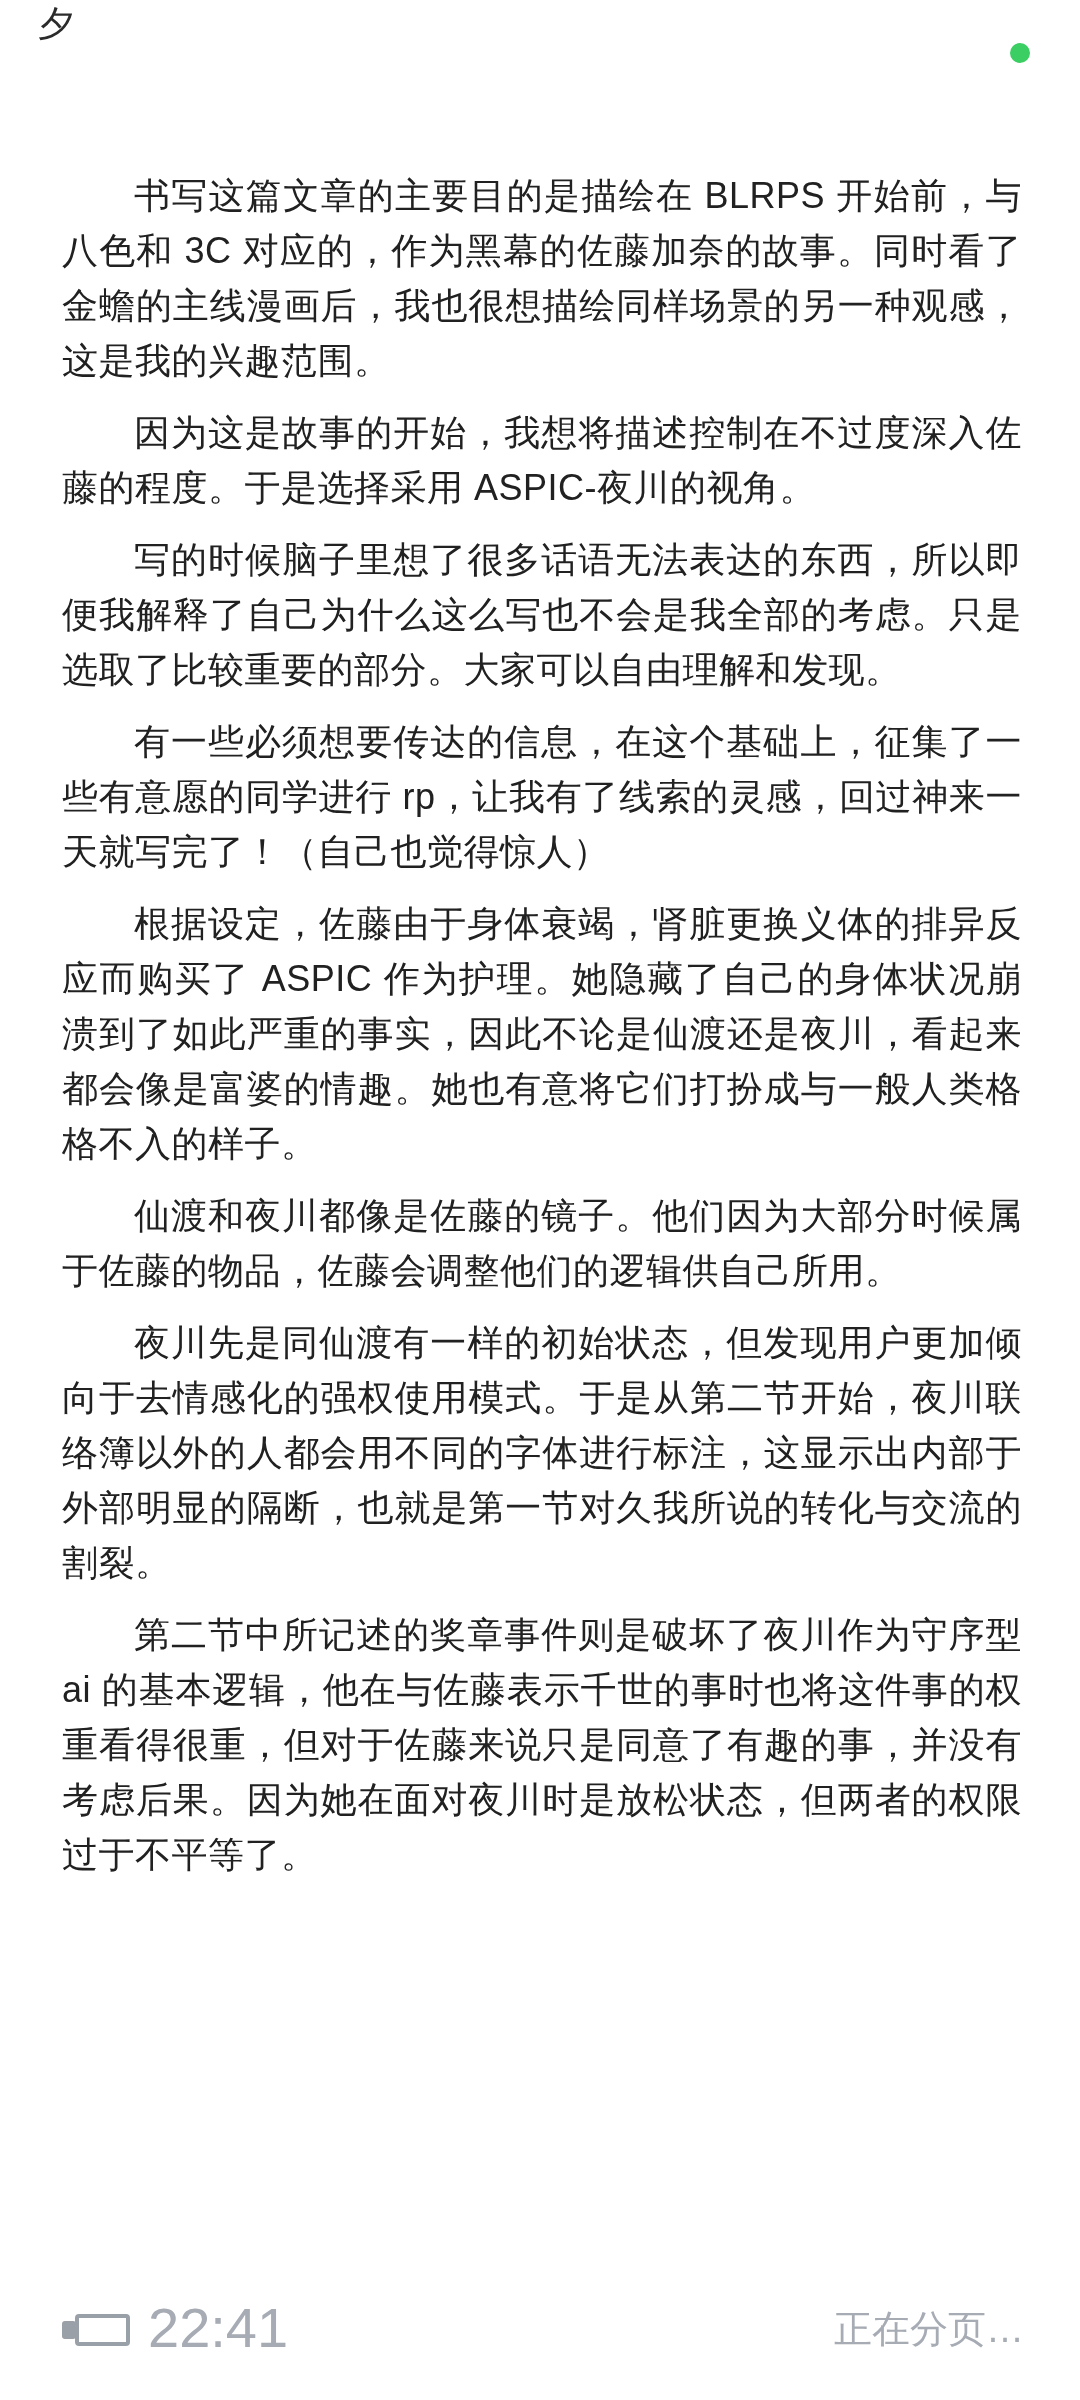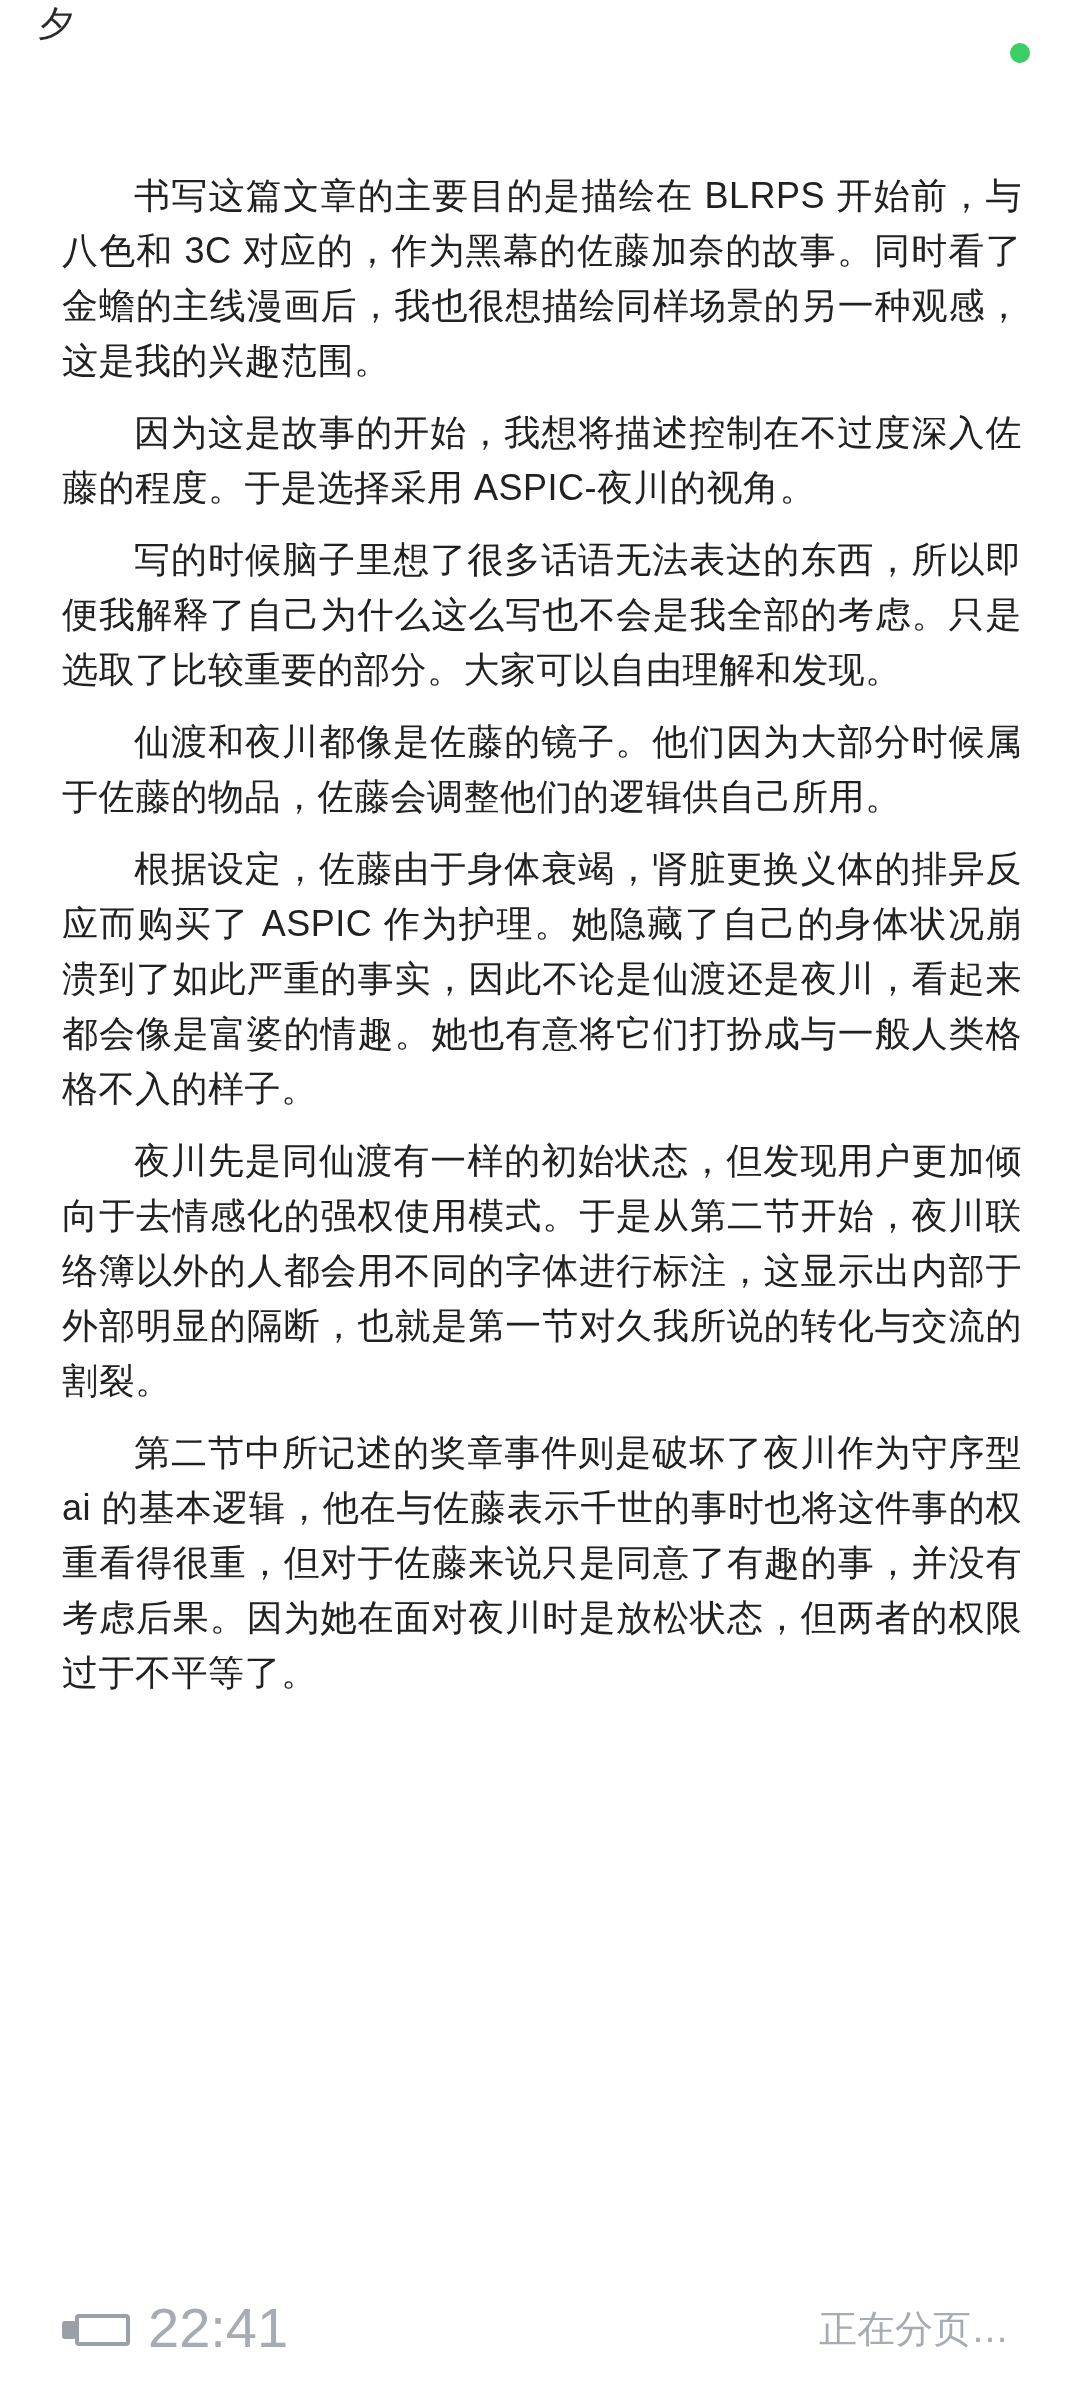--- a/index.html
+++ b/index.html
@@ -49,37 +49,38 @@
     width:47px;height:24px;
     border:4px solid #9aa0a8;border-radius:4px;
     background:#ffffff;
   }
   .clock{
     position:absolute;left:86px;top:6px;
     font-size:56px;line-height:44px;
     color:#a6abb4;
   }
   .paging-status{
-    position:absolute;right:15px;top:8px;
+    position:absolute;right:0px;top:8px;
     font-size:38px;line-height:42px;
     color:#a6abb4;
   }
 </style>
 </head>
 <body>
 
 <span class="notif-glyph">夕</span>
 <span class="green-dot"></span>
 
 <div class="content">
   <p>书写这篇文章的主要目的是描绘在 BLRPS 开始前，与八色和 3C 对应的，作为黑幕的佐藤加奈的故事。同时看了金蟾的主线漫画后，我也很想描绘同样场景的另一种观感，这是我的兴趣范围。</p>
   <p>因为这是故事的开始，我想将描述控制在不过度深入佐藤的程度。于是选择采用 ASPIC-夜川的视角。</p>
   <p>写的时候脑子里想了很多话语无法表达的东西，所以即便我解释了自己为什么这么写也不会是我全部的考虑。只是选取了比较重要的部分。大家可以自由理解和发现。</p>
+  <p>有一些必须想要传达的信息，在这个基础上，征集了一些有意愿的同学进行 rp，让我有了线索的灵感，回过神来一天就写完了！（自己也觉得惊人）</p>
+  <p>根据设定，佐藤由于身体衰竭，肾脏更换义体的排异反应而购买了 ASPIC 作为护理。她隐藏了自己的身体状况崩溃到了如此严重的事实，因此不论是仙渡还是夜川，看起来都会像是富婆的情趣。她也有意将它们打扮成与一般人类格格不入的样子。</p>
   <p>仙渡和夜川都像是佐藤的镜子。他们因为大部分时候属于佐藤的物品，佐藤会调整他们的逻辑供自己所用。</p>
-  <p>根据设定，佐藤由于身体衰竭，肾脏更换义体的排异反应而购买了 ASPIC 作为护理。她隐藏了自己的身体状况崩溃到了如此严重的事实，因此不论是仙渡还是夜川，看起来都会像是富婆的情趣。她也有意将它们打扮成与一般人类格格不入的样子。</p>
   <p>夜川先是同仙渡有一样的初始状态，但发现用户更加倾向于去情感化的强权使用模式。于是从第二节开始，夜川联络簿以外的人都会用不同的字体进行标注，这显示出内部于外部明显的隔断，也就是第一节对久我所说的转化与交流的割裂。</p>
   <p>第二节中所记述的奖章事件则是破坏了夜川作为守序型 ai 的基本逻辑，他在与佐藤表示千世的事时也将这件事的权重看得很重，但对于佐藤来说只是同意了有趣的事，并没有考虑后果。因为她在面对夜川时是放松状态，但两者的权限过于不平等了。</p>
 
 </div>
 
 <div class="footer">
   <span class="battery">
     <span class="nub"></span>
     <span class="shell"></span>
   </span>

